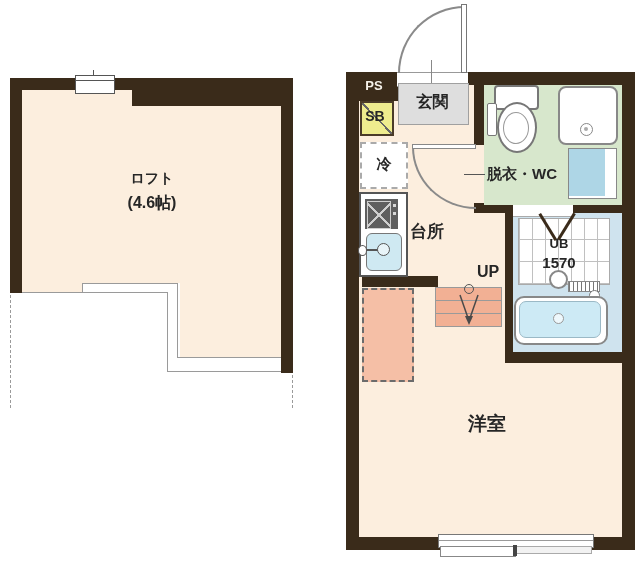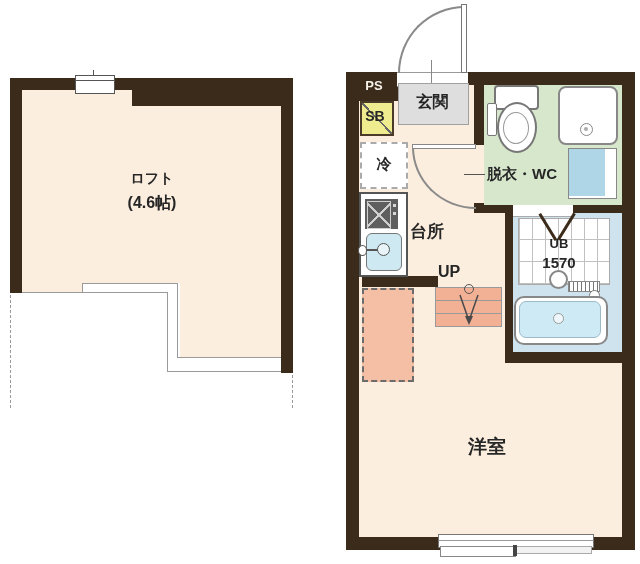--- a/index.html
+++ b/index.html
@@ -125,29 +125,29 @@
     <div class="ln" style="left:593px;top:298px;width:2px;height:6px;background:#777;"></div>
     <div class="abs" style="left:514px;top:296px;width:90px;height:45px;background:#ffffff;border:2px solid #888;border-radius:10px;"></div>
     <div class="abs" style="left:519px;top:301px;width:80px;height:35px;background:#cdeaf5;border:1px solid #9bb9c6;border-radius:7px;"></div>
     <div class="abs" style="left:553px;top:313px;width:9px;height:9px;background:#eef8fc;border:1px solid #999;border-radius:50%;"></div>
 
     <div class="abs" style="left:362px;top:288px;width:48px;height:90px;background:#f5bfa6;border:2px dashed #6b6b6b;"></div>
     <div class="abs" style="left:435px;top:287px;width:65px;height:38px;background:#f2b094;border:1px solid #999;">
       <div class="ln" style="left:0;top:12px;width:65px;height:1px;"></div>
       <div class="ln" style="left:0;top:25px;width:65px;height:1px;"></div>
     </div>
-    <div class="lbl" style="left:430px;top:263px;width:38px;font-size:16px;font-weight:bold;">UP</div>
+    <div class="lbl" style="left:469px;top:263px;width:38px;font-size:16px;font-weight:bold;">UP</div>
     <div class="abs" style="left:464px;top:284px;width:8px;height:8px;border:1px solid #555;border-radius:50%;background:transparent;"></div>
     <svg class="abs" style="left:456px;top:292px;" width="26" height="36" viewBox="0 0 26 36">
       <line x1="4" y1="3" x2="12" y2="26" stroke="#4a4a4a" stroke-width="1.5"></line>
       <line x1="22" y1="3" x2="14" y2="26" stroke="#4a4a4a" stroke-width="1.5"></line>
       <polygon points="9,24 17,24 13,33" fill="#4a4a4a"></polygon>
     </svg>
 
-    <div class="lbl" style="left:451px;top:436px;width:72px;font-size:19px;font-weight:bold;text-align:center;">洋室</div>
+    <div class="lbl" style="left:451px;top:413px;width:72px;font-size:19px;font-weight:bold;text-align:center;">洋室</div>
 
     <div class="abs" style="left:438px;top:534px;width:154px;height:12px;background:#ffffff;border:1px solid #777;">
       <div class="ln" style="left:0;top:5px;width:154px;height:1px;"></div>
     </div>
     <div class="abs" style="left:440px;top:546px;width:74px;height:9px;background:#ffffff;border:1px solid #888;"></div>
     <div class="abs" style="left:516px;top:546px;width:74px;height:6px;background:#f2f2f2;border:1px solid #aaa;"></div>
     <div class="abs" style="left:513px;top:545px;width:4px;height:11px;background:#444;"></div>
   </div>
 
 </div>

